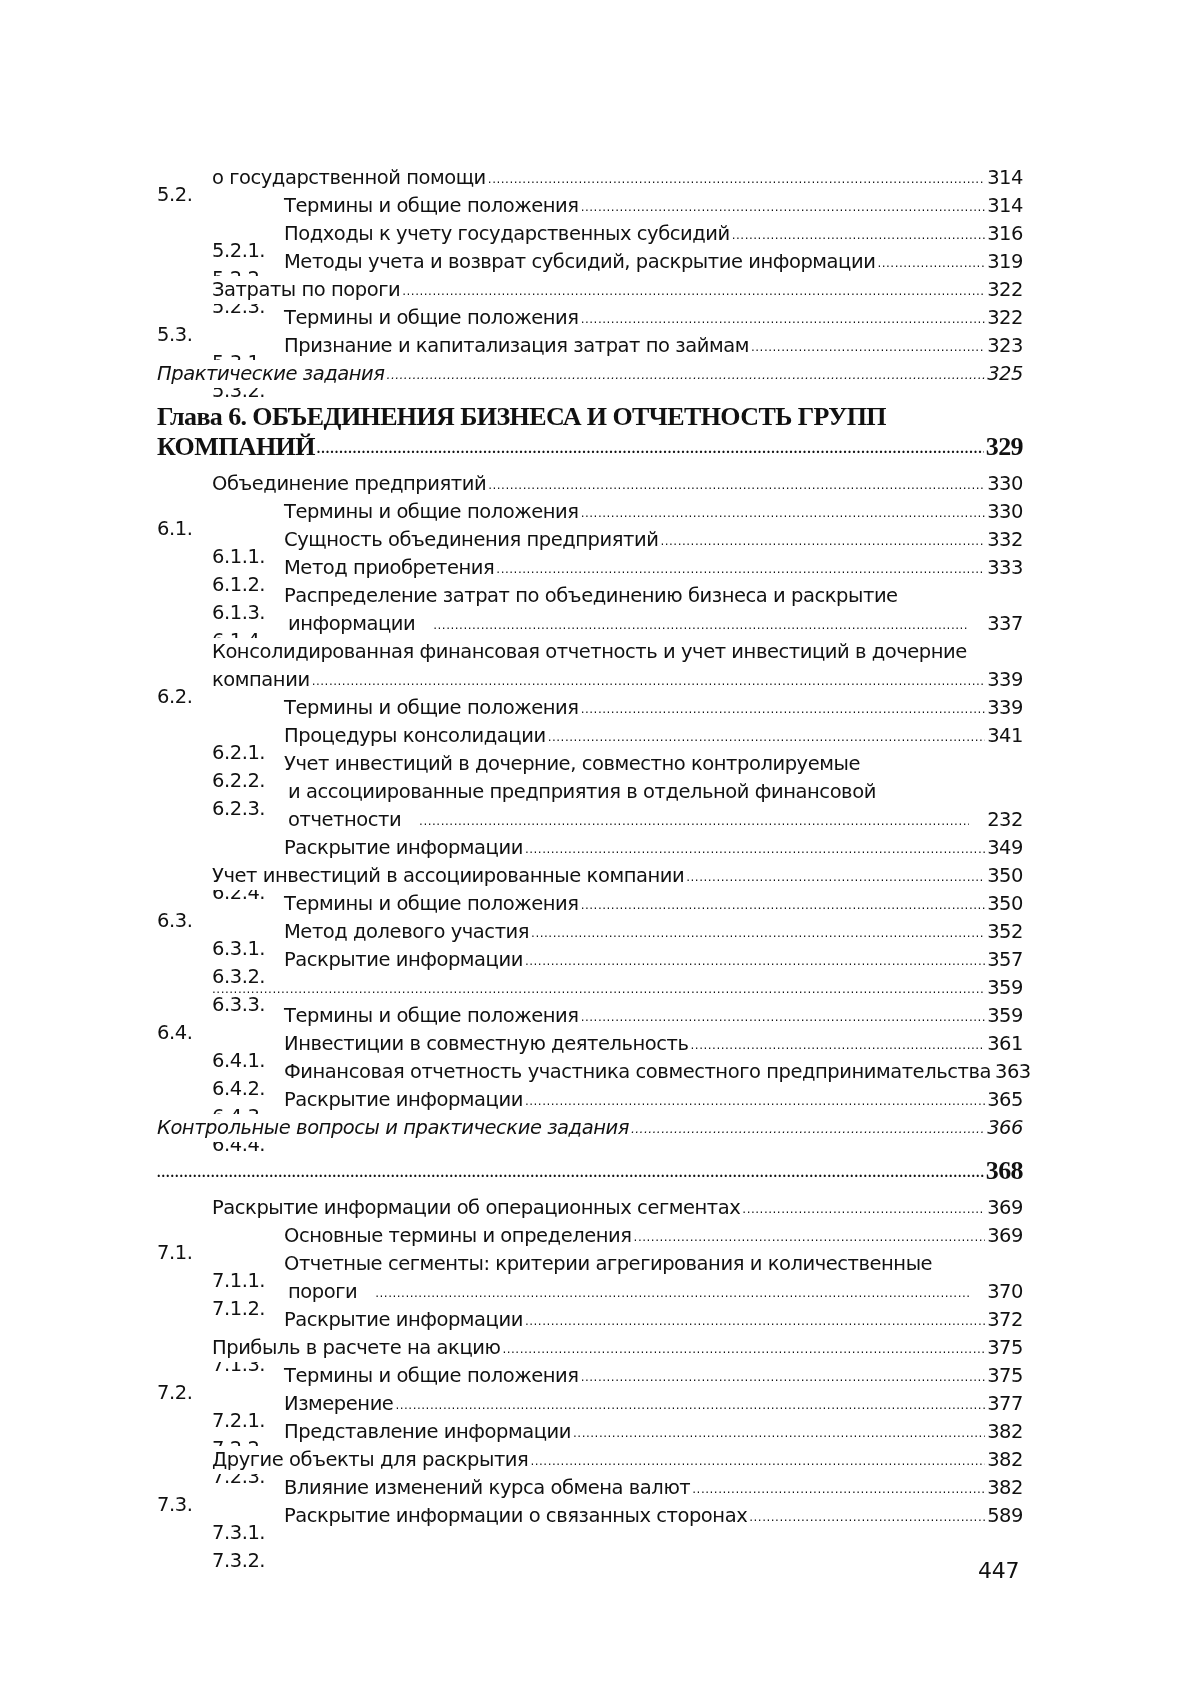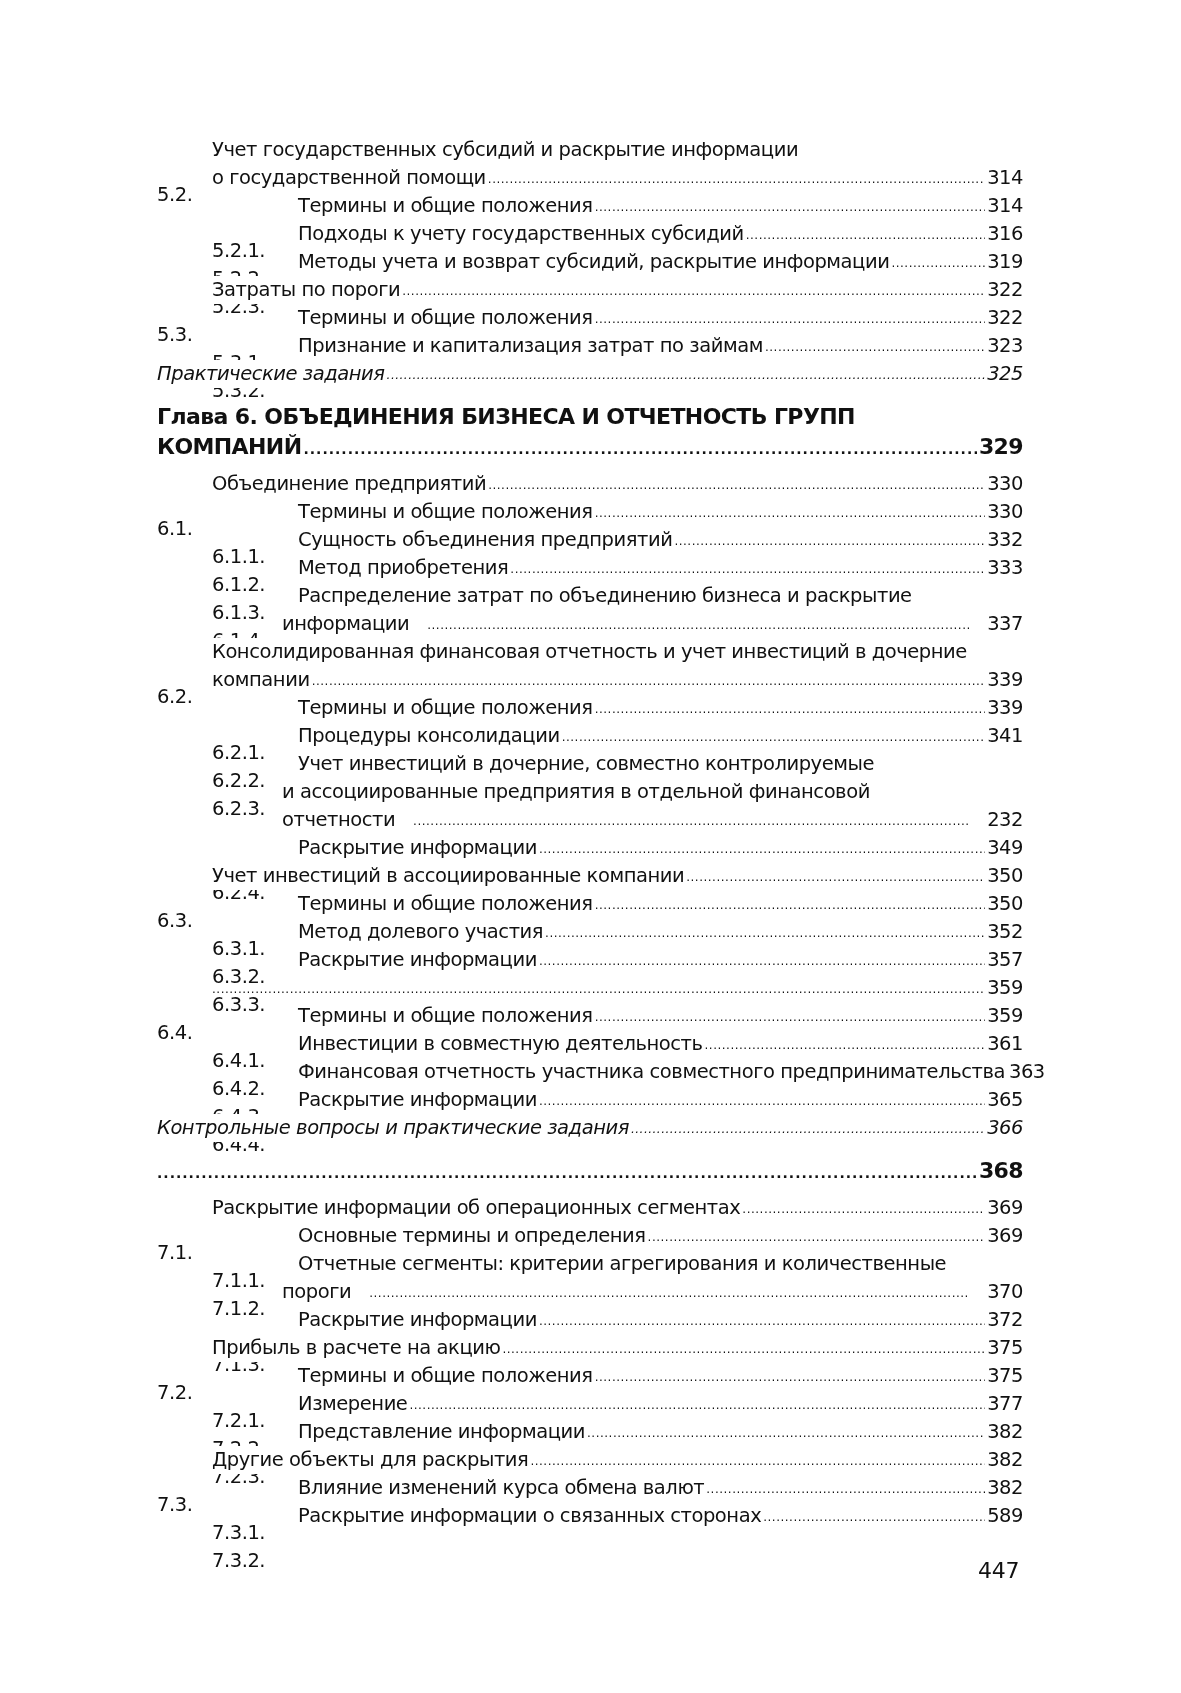--- a/index.html
+++ b/index.html
@@ -9,42 +9,39 @@
   .row { position: relative; height: 28px; line-height: 28px; font-size: 19.5px;
          white-space: nowrap; letter-spacing: -0.45px; }
   .num { position: absolute; top: 0; margin-top: 45px; }
   .txt { position: absolute; top: 0; right: 0; display: flex; }
   .lbl { flex: 0 0 auto; background: #fff; padding-right: 2px; }
   .dots { flex: 1 1 auto; overflow: hidden; font-size: 12px; letter-spacing: 0.5px;
           position: relative; top: 1px; }
   .dots::after { content: "........................................................................................................................................................................................................................................................................................................"; }
   .pg { flex: 0 0 auto; padding-left: 2px; }
   .l1 .num { left: 0; }  .l1 .txt { left: 55px; }
-  .l2 .num { left: 55px; } .l2 .txt { left: 141px; }
+  .l2 .num { left: 55px; } .l2 .txt { left: 127px; }
   .cont1 .txt { left: 55px; }
-  .cont2 .txt { left: 125px; gap: 16px; }
+  .cont2 .txt { left: 131px; gap: 16px; }
   .it .txt { left: 0; font-style: italic; }
-  .ch { font-weight: bold; font-size: 22px; height: 30px; line-height: 30px; letter-spacing: -0.6px; }
+  .ch { font-weight: bold; font-size: 26px; height: 30px; line-height: 30px; letter-spacing: -0.6px; font-family: Liberation Serif, serif; }
   .ch .txt { left: 0; }
   .ch .dots { font-size: 14px; top: 2px; letter-spacing: 1px; }
   .gap { height: 14px; }
   .gap2 { height: 8px; }
   .pagenum { position: absolute; left: 978px; top: 1558px; font-size: 22px;
              letter-spacing: -0.3px; text-align: center; }
 </style>
 </head>
 <body>
 
 <div class="toc" id="toc">
     <div>
       <div class="row l1">
         <span class="num">5.2.</span>
-        <div class="txt" style="right: auto;">
-          <span class="lbl">Учет государственных субсидий и раскрытие информации</span>
-        </div>
       </div>
       <div class="row cont1">
         <div class="txt">
           <span class="lbl">о государственной помощи</span>
           <span class="dots"></span>
           <span class="pg">314</span>
         </div>
       </div>
     </div>
     <div>

